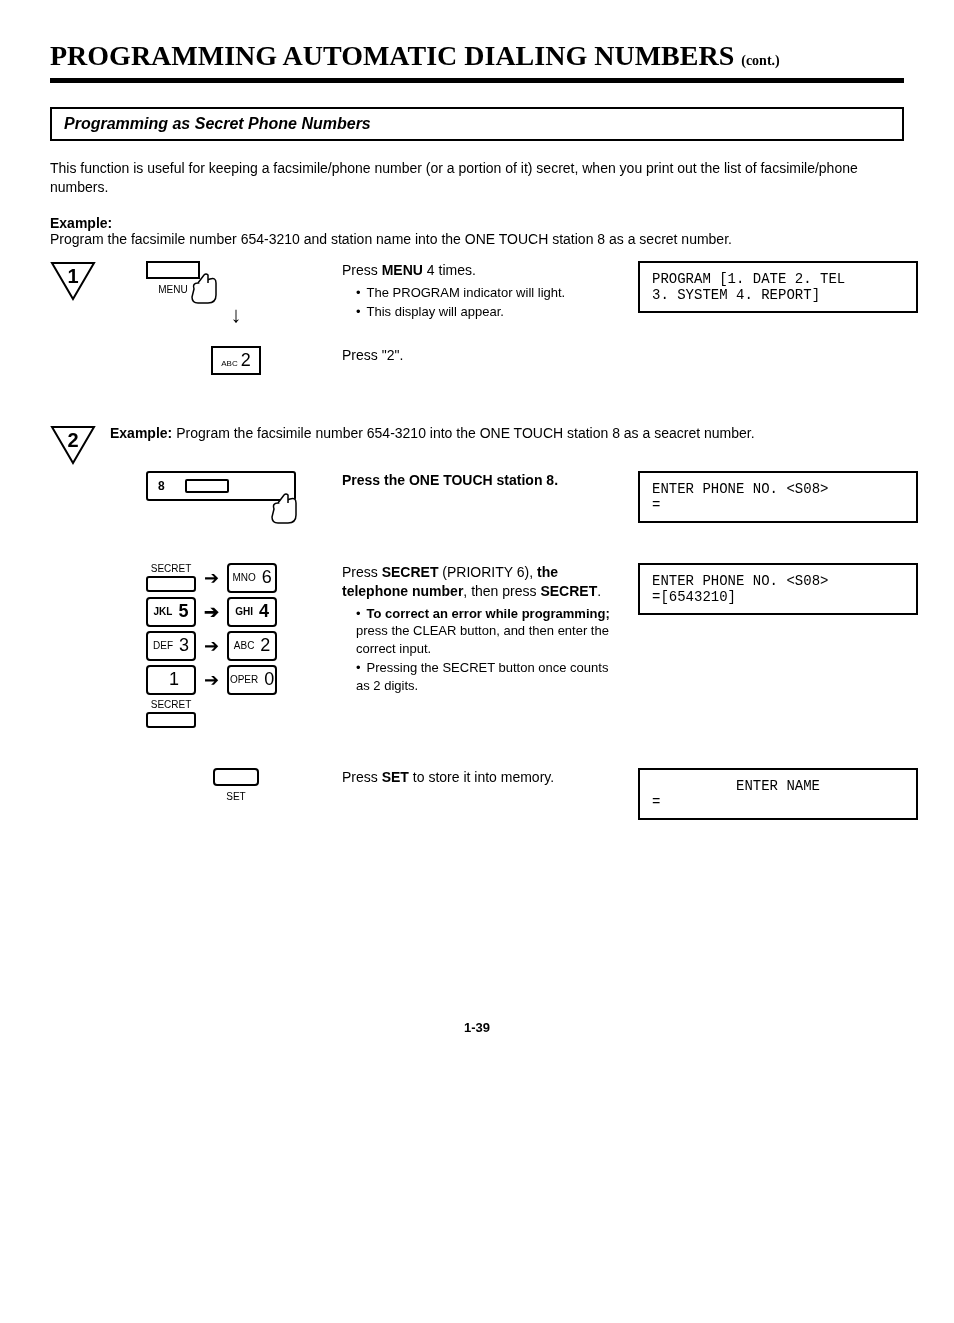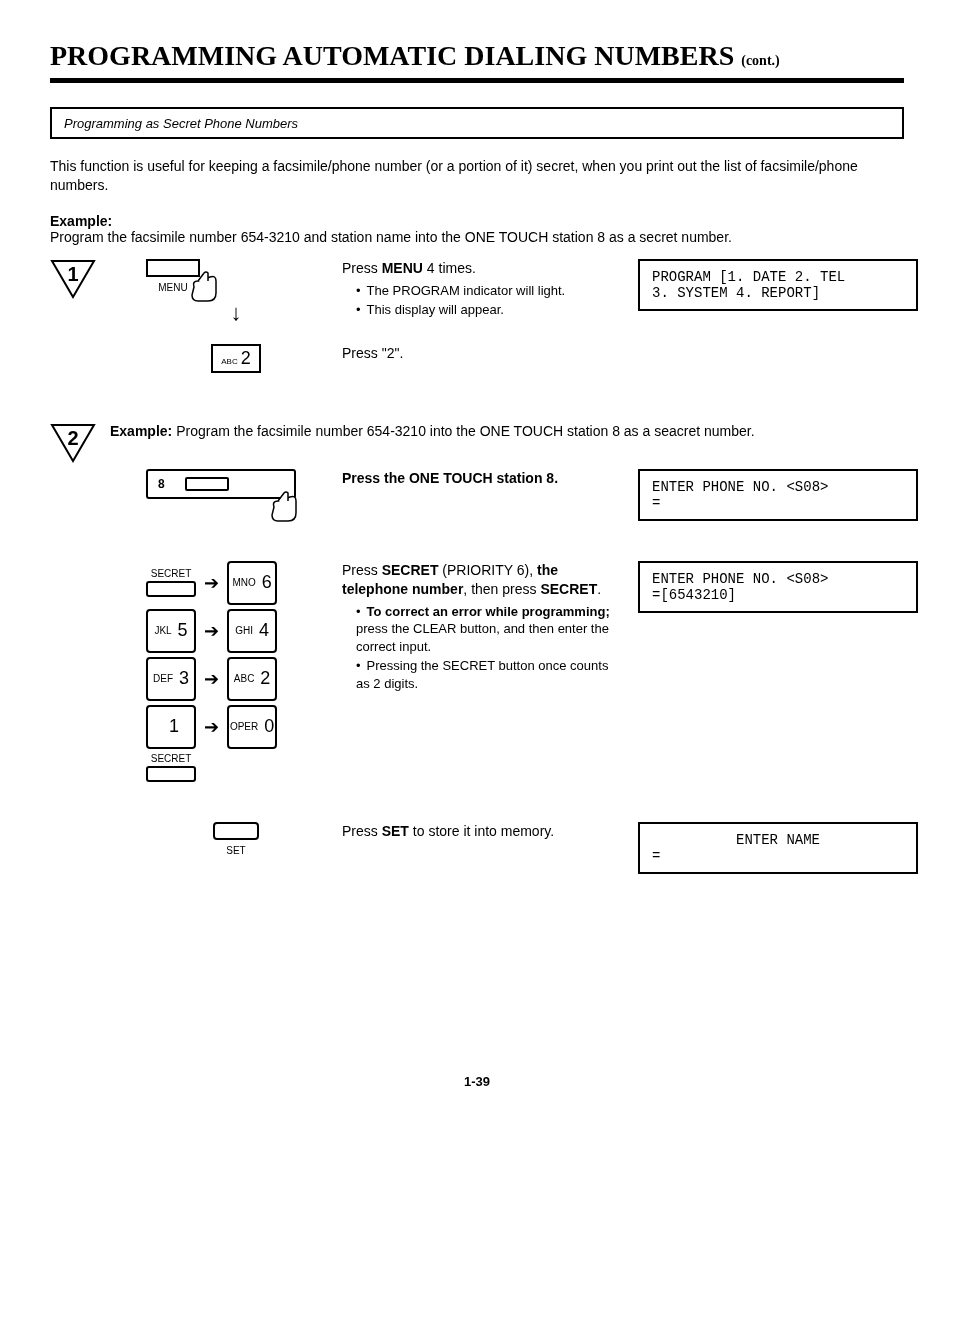--- a/index.html
+++ b/index.html
@@ -26,22 +26,22 @@
     border: none;
     border-top: 5px solid #000;
     margin: 6px 0 24px 0;
   }
   .section-box {
     border: 2px solid #000;
     padding: 6px 12px;
     margin-bottom: 18px;
   }
   .section-title {
-    font-size: 13px;
-    font-weight: normal;
+    font-size: 16px;
+    font-weight: bold;
     font-style: italic;
   }
   .intro { margin: 14px 0 18px 0; line-height: 1.35; }
   .example-label { font-weight: bold; }
   .example-text { margin-bottom: 14px; }
   .row {
     display: grid;
     grid-template-columns: 80px 180px 280px 280px;
     gap: 16px;
     align-items: flex-start;
@@ -88,21 +88,21 @@
     width: 150px; padding: 6px 10px; position: relative;
     display: flex; align-items: center; gap: 20px;
   }
   .onetouch-box .num { font-size: 12px; font-weight: bold; }
   .onetouch-slot {
     border: 2px solid #000; border-radius: 2px;
     width: 44px; height: 14px; display: inline-block;
   }
   .key-btn {
     border: 2px solid #000; border-radius: 4px;
-    width: 50px; height: 44px;
+    width: 50px; height: 30px;
     display: flex; align-items: center; justify-content: center;
     font-size: 10px; gap: 6px;
   }
   .key-btn .kbig { font-size: 18px; }
   .secret-btn {
     border: 2px solid #000; border-radius: 3px;
     width: 50px; height: 16px;
   }
   .arrow-r { font-size: 18px; }
   .secret-block { display: flex; flex-direction: column; align-items: flex-start; gap: 4px; }
@@ -216,21 +216,21 @@
       <div>
         <div class="btn-label-over">SECRET</div>
         <div class="secret-btn"></div>
       </div>
       <span class="arrow-r">➔</span>
       <div class="key-btn">
           <span>MNO</span>
           <span class="kbig">6</span>
         </div>
     </div>
-    <div style="display:flex;align-items:center;gap:8px;">
+    <div style="display:flex;align-items:center;gap:8px;font-weight:bold;">
       <div class="key-btn">
           <span>JKL</span>
           <span class="kbig">5</span>
         </div>
       <span class="arrow-r">➔</span>
       <div class="key-btn">
           <span>GHI</span>
           <span class="kbig">4</span>
         </div>
     </div>

